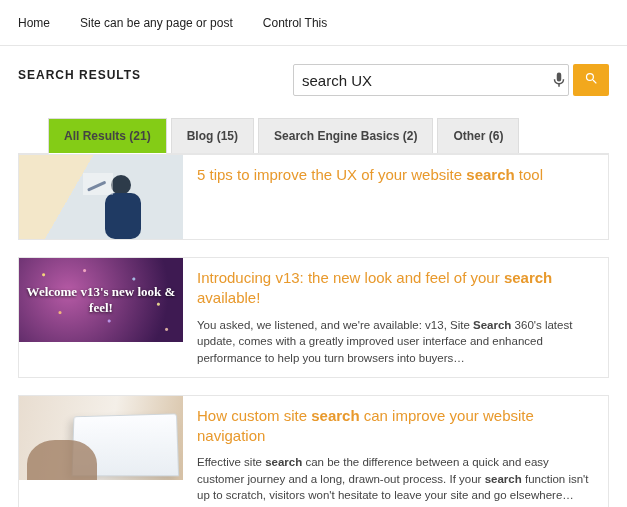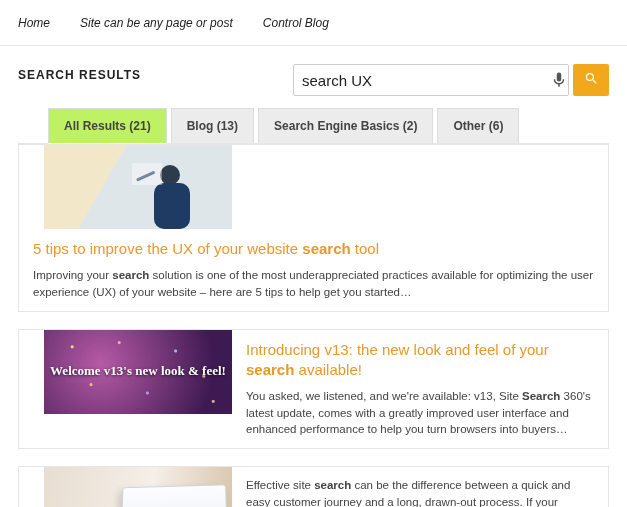--- a/index.html
+++ b/index.html
@@ -1,40 +1,40 @@
 <!DOCTYPE html>
 <html><head>
 <meta charset="utf-8">
 <style>
   * { box-sizing: border-box; margin: 0; padding: 0; }
   body { font-family: -apple-system, BlinkMacSystemFont, "Segoe UI", Arial, sans-serif; background: #fff; color: #222; width: 627px; }
   
   .topnav { display: flex; padding: 0 18px; border-bottom: 1px solid #e6e6e6; height: 46px; align-items: center; gap: 30px; }
-  .topnav span { font-size: 12px; color: #222; cursor: pointer; font-style: italic; }
+  .topnav span { font-size: 12px; color: #222; cursor: pointer; }
   
   .content-wrap { padding: 18px; }
   
-  .header-row { display: flex; justify-content: space-between; align-items: flex-start; margin-bottom: 12px; }
+  .header-row { display: flex; justify-content: space-between; align-items: flex-start; margin-bottom: 22px; }
   .page-title { font-size: 12px; font-weight: 700; letter-spacing: 1px; color: #222; padding-top: 4px;}
   
   .searchbar { display: flex; align-items: stretch; }
   .search-input-wrap { display: flex; align-items: center; border: 1px solid #ccc; border-radius: 2px; width: 276px; height: 32px; padding: 0 0 0 8px; }
   .search-input { border: none; outline: none; font-size: 15px; flex: 1; color: #222; }
   .mic { width: 18px; height: 18px; }
   .search-btn { background: #f2a81d; width: 36px; height: 32px; margin-left: 4px; border-radius: 2px; display: flex; align-items: center; justify-content: center; cursor: pointer; }
   .search-btn svg { width: 15px; height: 15px; }
   
   .tabs { display: flex; gap: 4px; padding-left: 30px; }
   .tab { font-size: 12px; font-weight: 700; color: #444; padding: 10px 15px; background: #ececec; border: 1px solid #ddd; border-bottom: none; cursor: pointer; }
-  .tab.active { background: #bef264; border-bottom: 1px solid #fff; position: relative; z-index: 2;}
+  .tab.active { background: #84cc16; border-bottom: 1px solid #fff; position: relative; z-index: 2;}
   
   .results { display: flex; flex-direction: column; gap: 18px; }
   
   .result-card { border: 1px solid #e6e6e6; display: flex; padding: 0; background: #fff; margin-top:-1px;}
-  .thumb { width: 188px; height: 84px; flex-shrink: 0; background: #999; position: relative; overflow:hidden;margin-left:25px;}
+  .thumb { width: 164px; height: 84px; flex-shrink: 0; background: #999; position: relative; overflow:hidden;}
   .result-body { padding: 10px 14px 10px 14px; }
   .result-title { color: #e8992c; font-size: 15px; font-weight: 400; line-height: 1.35; margin-bottom: 8px; cursor:pointer;}
   .result-title .bold { font-weight: 700; }
   .result-snippet { font-size: 11.5px; color: #444; line-height: 1.45; }
   .result-snippet .bold { font-weight: 700; }
 
   .tab-row-wrap { position:relative; }
   .tab-underline { border-bottom:1px solid #e6e6e6; position:absolute; left:0; right:0; bottom:0; }
 
   
@@ -58,21 +58,21 @@
   .thumb3 { background: linear-gradient(100deg,#e8ddd0 0%,#f4efe8 55%,#d7c2a6 100%);}
   .laptop { position:absolute; right:6px; bottom:4px; width:106px; height:62px; background:linear-gradient(#fcfdff,#e9eef3); border:1px solid #cfd6db; border-radius:3px 3px 0 0; transform:perspective(220px) rotateX(8deg) rotateY(-6deg); box-shadow:-4px 4px 8px rgba(0,0,0,.15);}
   .hands { position:absolute; left:8px; bottom:0; width:70px; height:40px; background:#9c7a5e; border-radius:40% 40% 0 0 / 60% 60% 0 0; opacity:.75; filter:blur(.5px);}
 </style>
 </head>
 <body>
 
 <div class="topnav">
   <span>Home</span>
   <span>Site can be any page or post</span>
-  <span>Control Blog</span>
+  <span>Control This</span>
 </div>
 
 <div class="content-wrap">
 
   <div class="header-row">
     <div class="page-title">SEARCH RESULTS</div>
     <div class="searchbar">
       <div class="search-input-wrap">
         <input class="search-input" value="search UX" style="">
         <span class="mic">
@@ -88,43 +88,40 @@
             </svg>
         </span>
       </div>
     </div>
   </div>
 
   <div class="tab-row-wrap">
     <div class="tab-underline"></div>
     <div class="tabs">
       <div class="tab active">All Results (21)</div>
-      <div class="tab">Blog (13)</div>
+      <div class="tab">Blog (15)</div>
       <div class="tab">Search Engine Basics (2)</div>
       <div class="tab">Other (6)</div>
     </div>
   </div>
 
   <div class="results">
 
-    <div class="result-card" style="margin-top:0;flex-direction:column;">
+    <div class="result-card" style="margin-top:0;">
       <div class="thumb thumb1">
         <svg class="person" viewBox="0 0 70 70">
             <circle cx="38" cy="16" r="10" fill="#2d3b4a"></circle>
             <rect x="22" y="24" width="36" height="46" rx="10" fill="#1f3a63"></rect>
             <rect x="4" y="20" width="20" height="3" rx="1.5" fill="#1f3a63" transform="rotate(-25 4 20)"></rect>
             <rect x="0" y="4" width="30" height="22" fill="#fff" opacity=".4"></rect>
           </svg>
       </div>
       <div class="result-body">
         <div class="result-title">
           <span>5 tips to improve the UX of your website </span><span class="bold">search</span><span> tool</span>
-        </div>
-        <div class="result-snippet">
-          <span>Improving your </span><span class="bold">search</span><span> solution is one of the most underappreciated practices available for optimizing the user experience (UX) of your website – here are 5 tips to help get you started…</span>
         </div>
       </div>
     </div>
 
     <div class="result-card">
       <div class="thumb thumb2">
         <div class="thumb2-text">Welcome v13's new look &amp; feel!</div>
       </div>
       <div class="result-body">
         <div class="result-title">
@@ -135,20 +132,23 @@
         </div>
       </div>
     </div>
 
     <div class="result-card">
       <div class="thumb thumb3">
         <div class="laptop"></div>
         <div class="hands"></div>
       </div>
       <div class="result-body">
+        <div class="result-title">
+          <span>How custom site </span><span class="bold">search</span><span> can improve your website navigation</span>
+        </div>
         <div class="result-snippet">
           <span>Effective site </span><span class="bold">search</span><span> can be the difference between a quick and easy customer journey and a long, drawn-out process. If your </span><span class="bold">search</span><span> function isn't up to scratch, visitors won't hesitate to leave your site and go elsewhere…</span>
         </div>
       </div>
     </div>
 
   </div>
 </div>
 
 </body></html>

